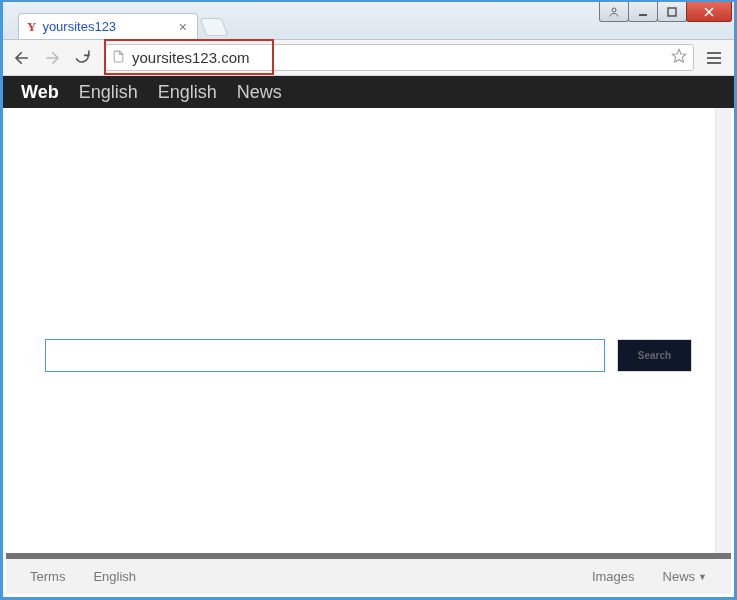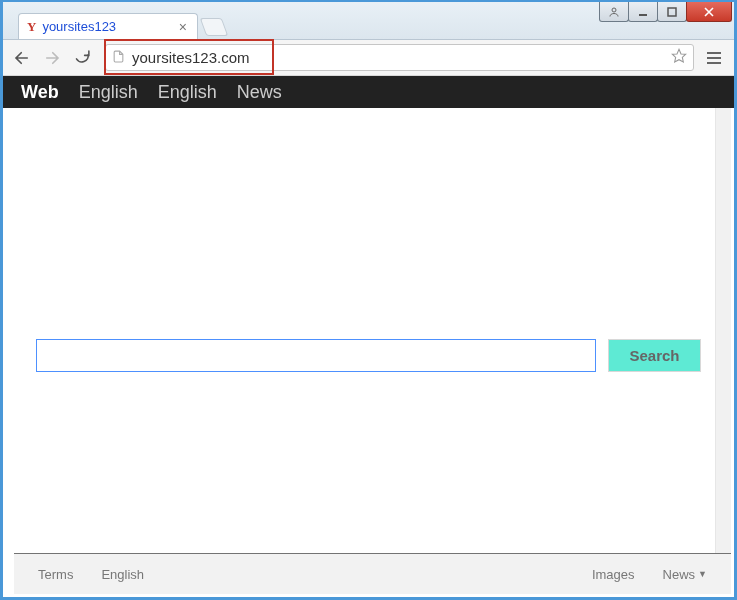--- a/index.html
+++ b/index.html
@@ -162,34 +162,34 @@
       width: 560px;
       height: 33px;
       border: 1px solid #4d90fe;
       padding: 0 8px;
       font-size: 15px;
       outline: none;
     }
     .searchbtn {
       height: 33px;
       padding: 0 20px;
-      background: #5eead4;
+      background: #0f172a;
       border: 1px solid #d8d8d8;
       color: #666;
-      font-size: 15px;
+      font-size: 10px;
       font-weight: bold;
       cursor: default;
     }
     
     .footer {
       position: absolute;
       bottom: 3px;
-      left: 11px; right: 3px;
+      left: 3px; right: 3px;
       height: 41px;
-      border-top: 1px solid #737373;
+      border-top: 6px solid #737373;
       background: #f2f2f2;
       display: flex;
       align-items: center;
       padding: 0 24px;
       color: #777;
       font-size: 13px;
       gap: 28px;
     }
     .footer .spacer { flex: 1; }
     .footer a { color: #777; display: flex; align-items: center; gap: 3px; cursor: default; }

